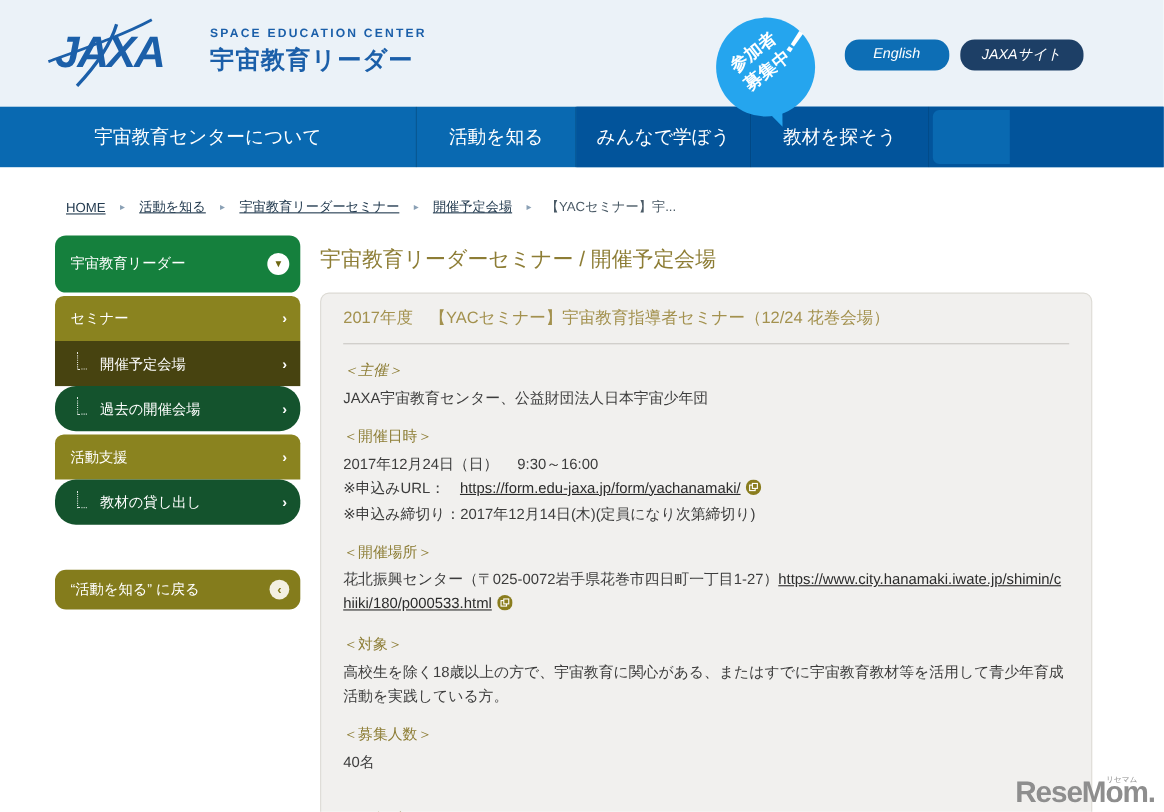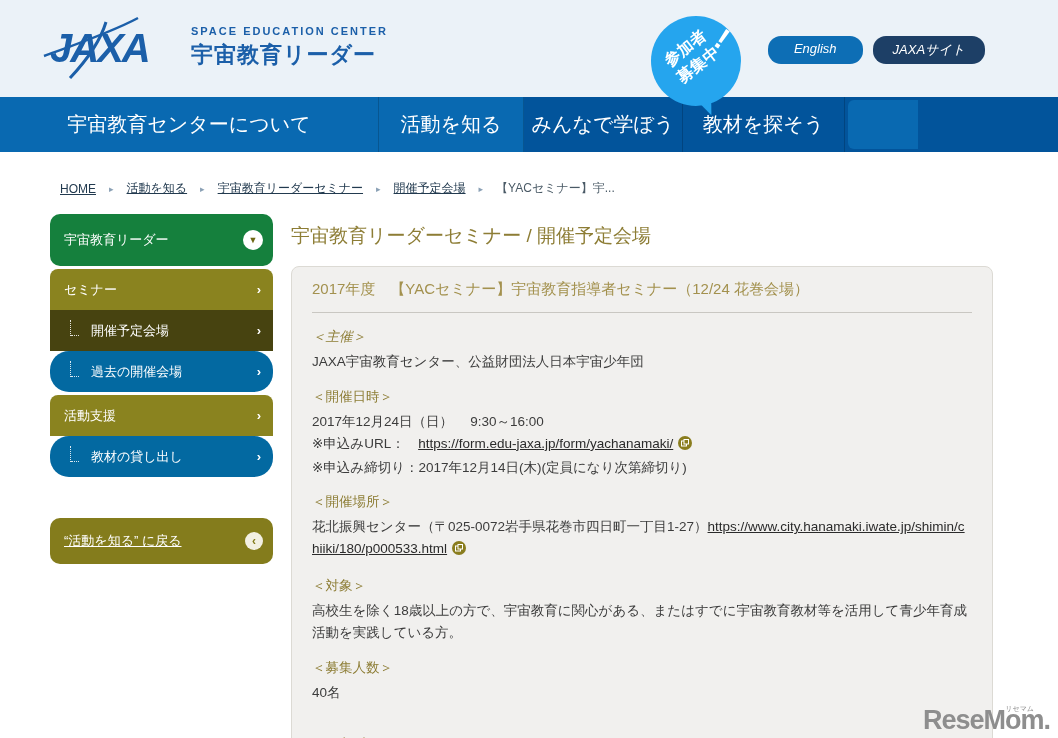--- a/index.html
+++ b/index.html
@@ -21,21 +21,21 @@
   .pill-jaxa{background:#1d3f66;padding:5px 20px;}
 
   
   .badge{position:absolute;left:651px;top:16px;width:90px;height:90px;background:#25a5ee;border-radius:50%;z-index:30;}
   .badge-tail{position:absolute;left:701px;top:100px;width:0;height:0;border-left:8px solid transparent;border-right:5px solid transparent;border-top:16px solid #25a5ee;transform:rotate(-18deg);z-index:29;}
   .badge-inner{position:absolute;left:6px;top:20px;transform:rotate(-38deg);color:#fff;font-weight:bold;font-size:16px;line-height:1.3;text-align:center;width:70px;}
   .badge-bang{position:absolute;right:14px;top:6px;transform:rotate(34deg);color:#fff;font-weight:bold;font-size:30px;}
 
   
   .nav{display:flex;height:55px;background:#0969b1;position:relative;}
-  .nav-cell{display:flex;align-items:center;justify-content:center;color:#fff;font-size:20px;border-right:1px solid rgba(0,0,0,0.18);cursor:pointer;}
+  .nav-cell{display:flex;align-items:center;justify-content:center;color:#fff;font-size:17px;border-right:1px solid rgba(0,0,0,0.18);cursor:pointer;}
   .nav-c1{width:378px;}
   .nav-c2{width:144px;}
   .nav-c3{width:156px;}
   .nav-c4{width:158px;background:#02549b;}
   .nav-c5{width:161px;background:#02549b;}
   .nav-fill{flex:1;background:#02549b;border-right:none;position:relative;}
   .nav-fill-tab{position:absolute;left:3px;top:3px;width:70px;height:49px;background:#0969b1;border-radius:6px 0 0 6px;}
 
   
   .breadcrumb{padding:28px 0 0 60px;font-size:12px;color:#223a4f;display:flex;align-items:center;gap:13px;}
@@ -45,27 +45,27 @@
 
   
   .content-row{display:flex;align-items:flex-start;}
   .sidebar{width:223px;margin-left:50px;margin-top:17px;flex:none;}
   .side-item{position:relative;display:flex;align-items:center;color:#fff;font-size:13px;padding:0 14px;cursor:pointer;}
   .side-head1{height:52px;background:#15803d;border-radius:10px;margin-bottom:3px;align-items:center;}
   .side-group-head{height:41px;background:#8a831f;}
   .side-rt{border-radius:8px 8px 0 0;}
   .side-rb{border-radius:0 0 8px 8px;}
   .side-active{height:41px;background:#474310;}
-  .side-sub{height:41px;background:#0369a1;border-radius:19px;}
+  .side-sub{height:41px;background:#14532d;border-radius:19px;}
   .side-gap{height:3px;}
   .side-arrow{position:absolute;right:12px;font-size:13px;font-weight:bold;color:#fff;}
   .circle-ico{position:absolute;right:10px;width:20px;height:20px;background:#fff;border-radius:50%;display:flex;align-items:center;justify-content:center;color:#6e6712;font-size:9px;font-weight:bold;}
   .tree{display:inline-block;width:12px;height:16px;margin:0 8px 6px 6px;border-left:1px dotted rgba(255,255,255,.85);position:relative;flex:none;}
   .tree::after{content:"";position:absolute;left:0;bottom:0;width:8px;border-bottom:1px dotted rgba(255,255,255,.85);}
-  .back-btn{position:relative;display:flex;align-items:center;height:46px;background:#847c1c;border-radius:10px;color:#fff;font-size:13px;padding:0 14px;margin-top:41px;cursor:pointer;text-decoration:underline;}
+  .back-btn{position:relative;display:flex;align-items:center;height:36px;background:#847c1c;border-radius:10px;color:#fff;font-size:13px;padding:0 14px;margin-top:41px;cursor:pointer;}
   .back-circle{position:absolute;right:10px;width:18px;height:18px;background:#f3f0e2;border-radius:50%;display:flex;align-items:center;justify-content:center;color:#847c1c;font-size:12px;font-weight:bold;}
 
   
   .main-col{flex:1;margin-left:18px;margin-right:65px;}
   .page-title{margin-top:26px;font-size:19px;color:#8d7d35;}
   .card{margin-top:17px;background:#f1f0ee;border:1px solid #dcdad4;border-radius:8px;padding:13px 20px 40px 20px;min-height:480px;}
   .card-title{font-size:15px;color:#a3914e;}
   .card hr{border:none;border-top:1px solid #c9c7c2;margin:13px 0 15px 0;}
   .sec-label{color:#8d7d35;font-size:13.5px;margin-top:15px;margin-bottom:5px;}
   .sec-body{color:#3c3c3c;font-size:13.5px;line-height:1.62;max-width:660px;}

